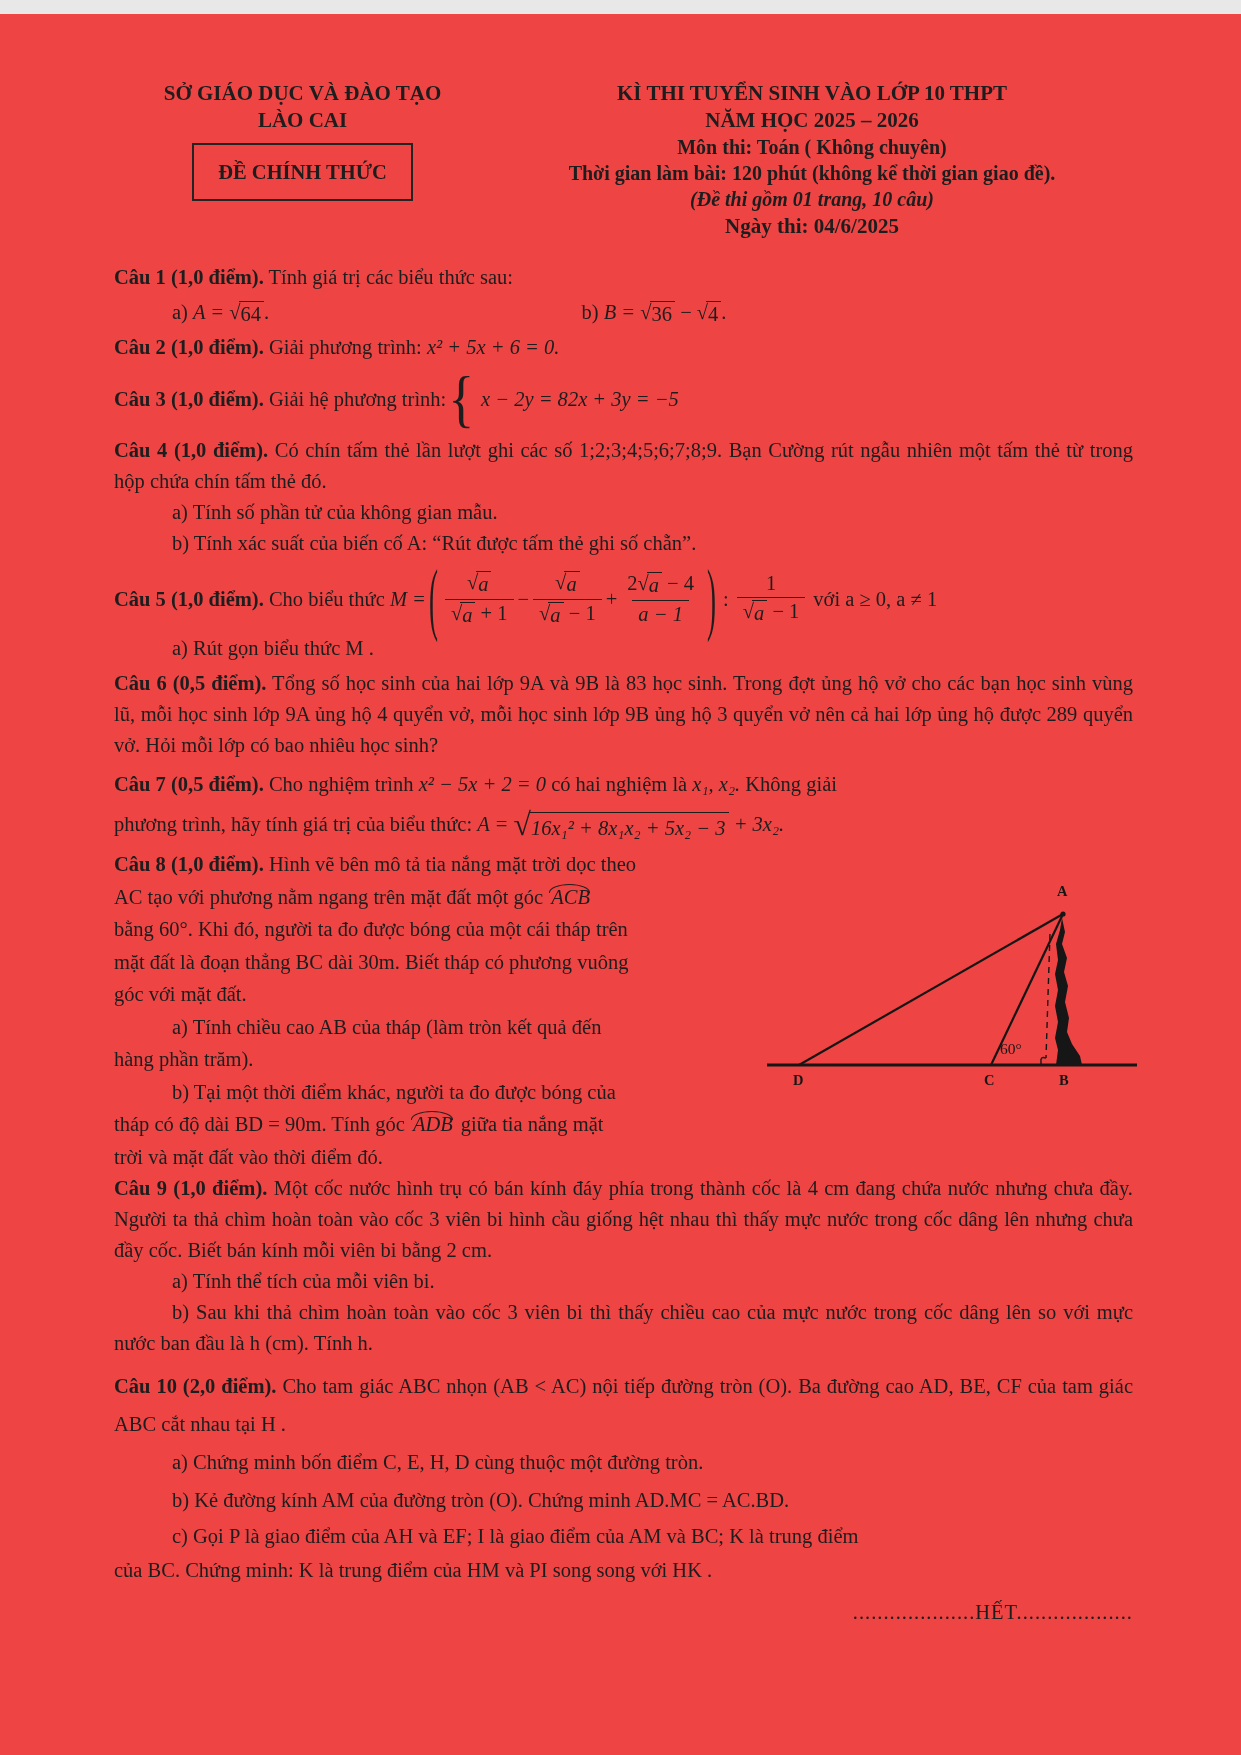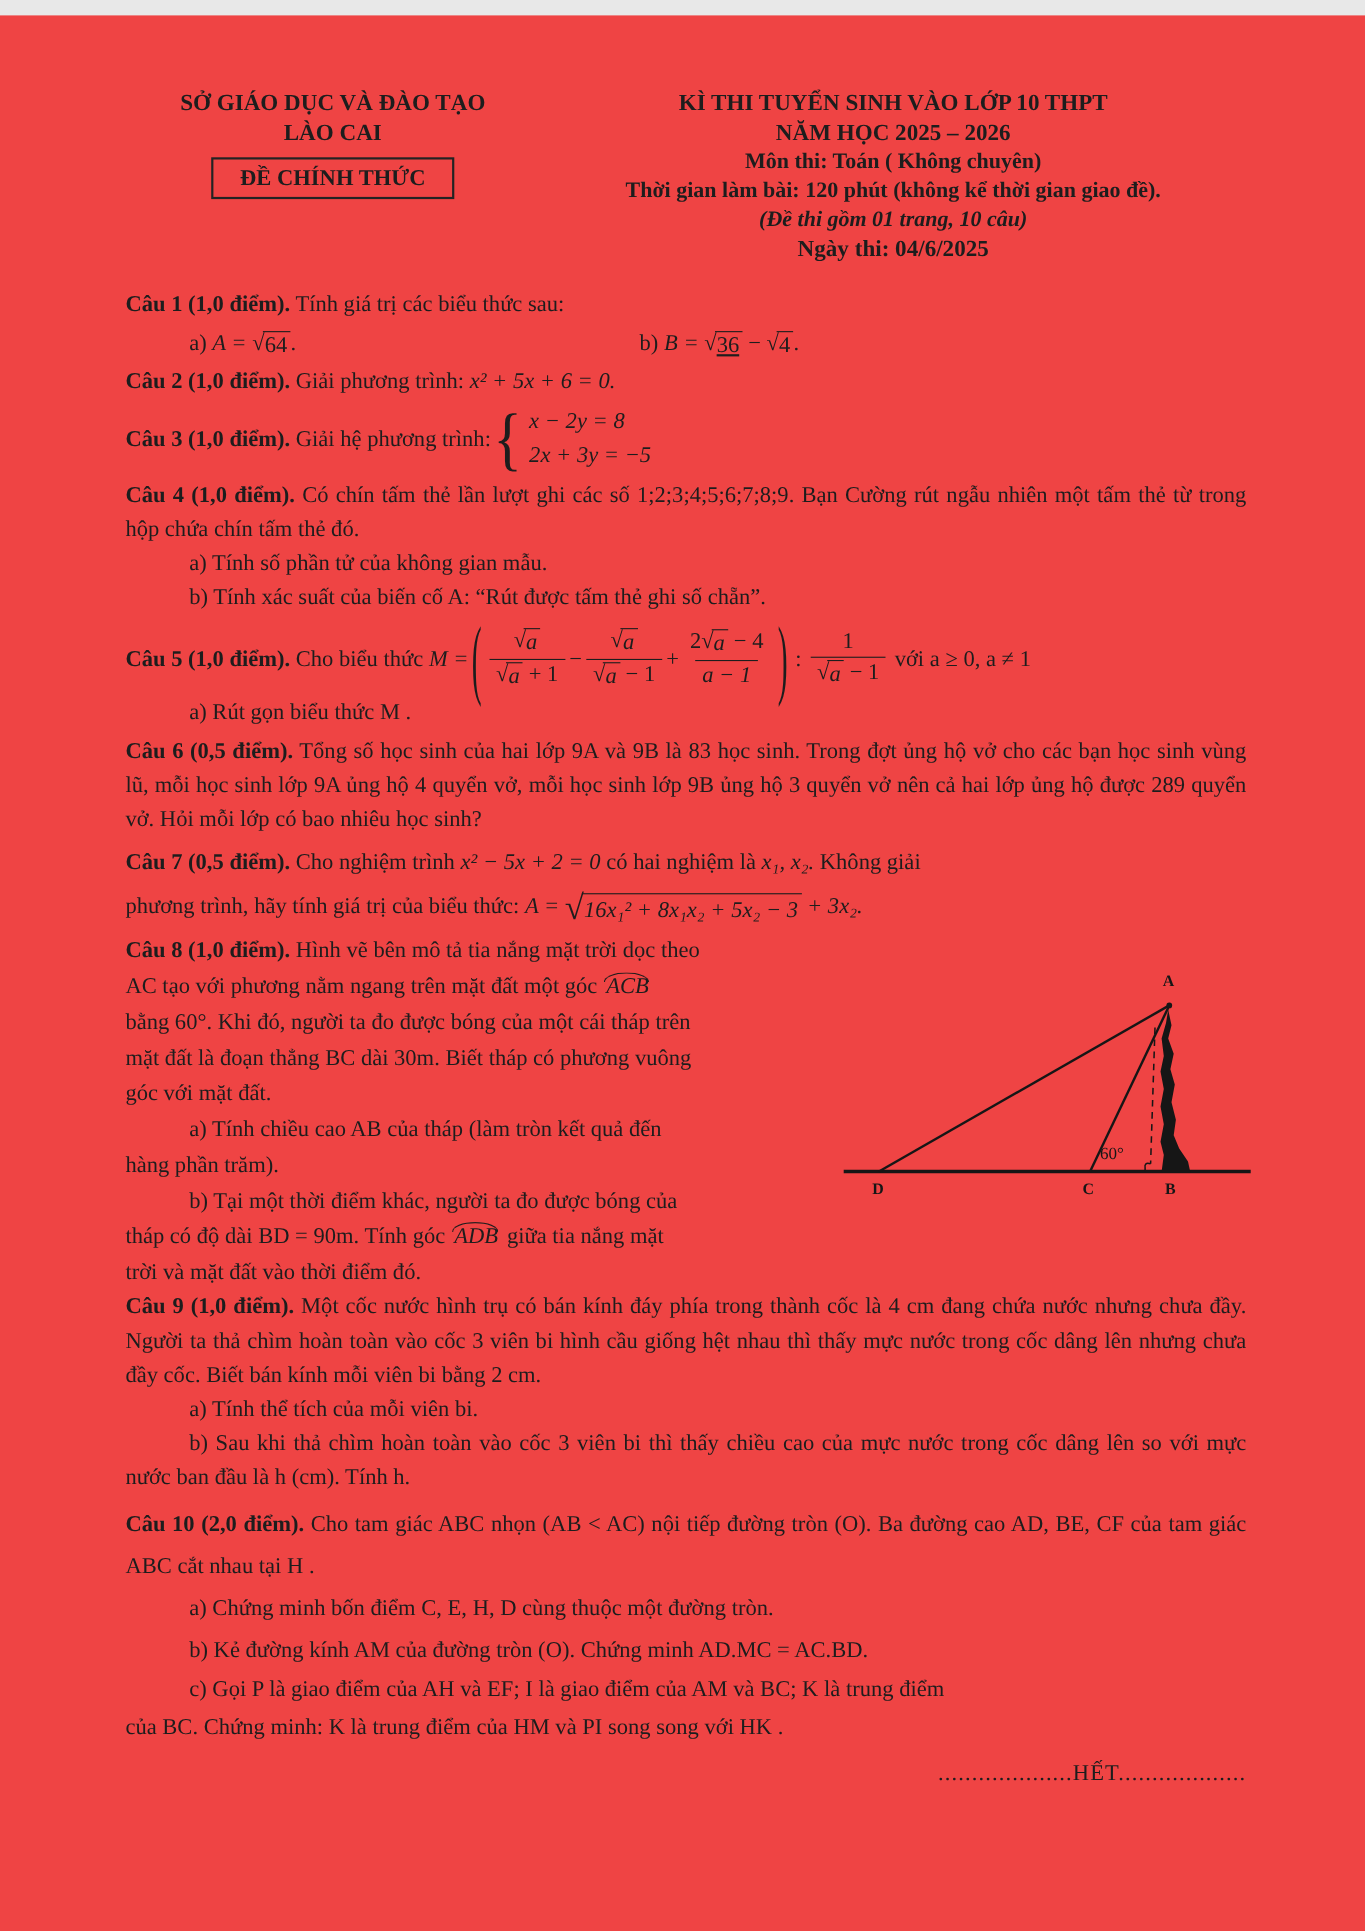--- a/index.html
+++ b/index.html
@@ -16,35 +16,35 @@
   .ind{padding-left:58px;}
   .hang{text-indent:58px;text-align:justify;}
 
   
   .hdr{display:flex;width:100%;}
   .hdr-left{width:37%;text-align:center;}
   .hdr-right{width:63%;text-align:center;}
   .hdr-b{font-weight:bold;font-size:21px;line-height:27px;}
   .hdr-n{font-weight:bold;font-size:20px;line-height:26px;}
   .hdr-i{font-weight:bold;font-style:italic;font-size:20px;line-height:27px;}
-  .official-box{display:inline-block;border:2px solid #232323;padding:5px 24px;margin-top:9px;font-weight:bold;font-size:20.5px;line-height:24px;}
+  .official-box{display:inline-block;border:2px solid #232323;padding:15px 24px;margin-top:9px;font-weight:bold;font-size:20.5px;line-height:24px;}
 
   
   .sq{display:inline-flex;align-items:flex-start;white-space:nowrap;}
   .sq .s{line-height:1.15;}
   .sq .r{border-top:1.7px solid currentColor;margin-left:-2px;padding:0 3px 0 2px;line-height:1.2;font-style:italic;}
   .sq.big .s{font-size:1.55em;line-height:0.78;margin-top:1px;}
   .sq.big .r{padding-top:3px;font-style:italic;}
   .frac{display:inline-flex;flex-direction:column;align-items:center;vertical-align:middle;margin:0 4px;line-height:23px;}
   .frac .num,.frac .den{padding:2px 6px;white-space:nowrap;}
   .frac .den{border-top:1.7px solid currentColor;}
   .bigparen{display:inline-block;font-size:27px;transform:scaleY(3.0);font-weight:300;margin:0 3px;line-height:1;}
   .sysbrace{display:inline-block;font-size:64px;font-weight:300;line-height:1;margin-right:4px;transform:scaleX(.85);}
   .sys{display:inline-flex;align-items:center;vertical-align:middle;}
-  .sys .lines{display:flex;flex-direction:column;line-height:31px;}
+  .sys .lines{display:flex;flex-direction:row;line-height:31px;}
   .hat{position:relative;font-style:italic;padding:0 3px;}
   .hat::before{content:"";position:absolute;left:1px;right:3px;top:-2px;height:8px;
     border:solid currentColor;border-width:1.7px 1.2px 0 1.2px;border-radius:100% 100% 0 0 / 190% 190% 0 0;}
 
   .row2{display:grid;grid-template-columns:1fr 1.18fr;}
   .vgap4{margin-top:4px;} .vgap8{margin-top:8px;}
 
   .q5line{display:flex;align-items:center;margin:10px 0 4px 0;}
   .q7line2{display:flex;align-items:flex-end;margin-top:9px;}
 
@@ -87,21 +87,21 @@
           <span class="sq">
               <span class="s">√</span>
               <span class="r" style="font-style:normal;">64</span>
             </span><span>.</span>
         </div>
         <div>
           <span>b)</span>
           <span class="it">B =</span>
           <span class="sq">
               <span class="s">√</span>
-              <span class="r" style="font-style:normal;text-decoration:underline;">36</span>
+              <span class="r" style="font-style:normal;">36</span>
             </span>
           <span>−</span>
           <span class="sq">
               <span class="s">√</span>
               <span class="r" style="font-style:normal;">4</span>
             </span><span>.</span>
         </div>
       </div>
     </div>
 

